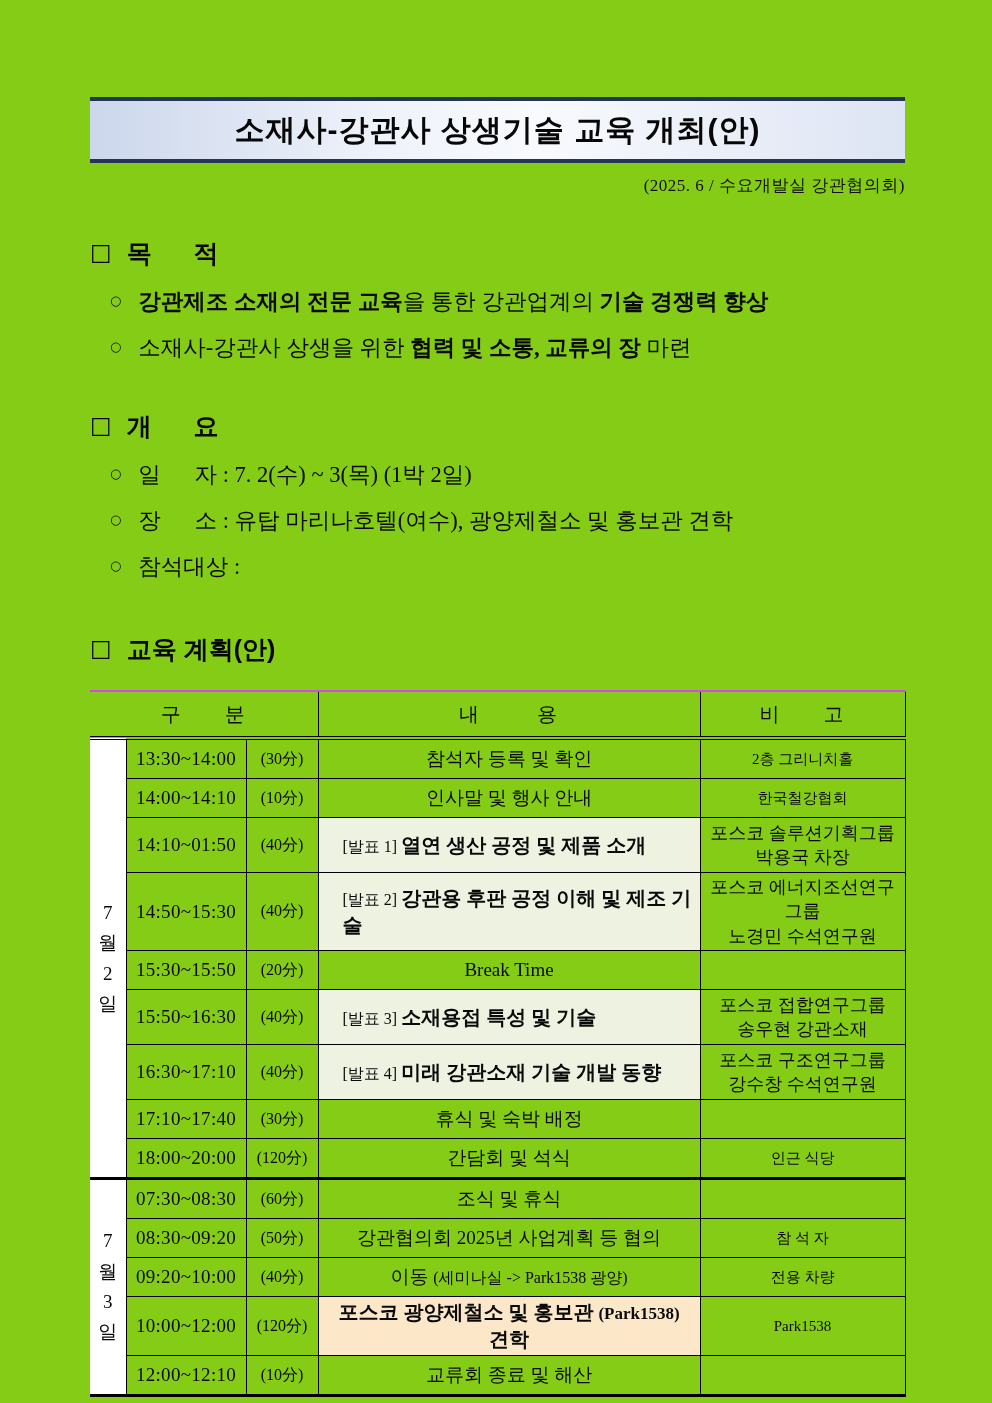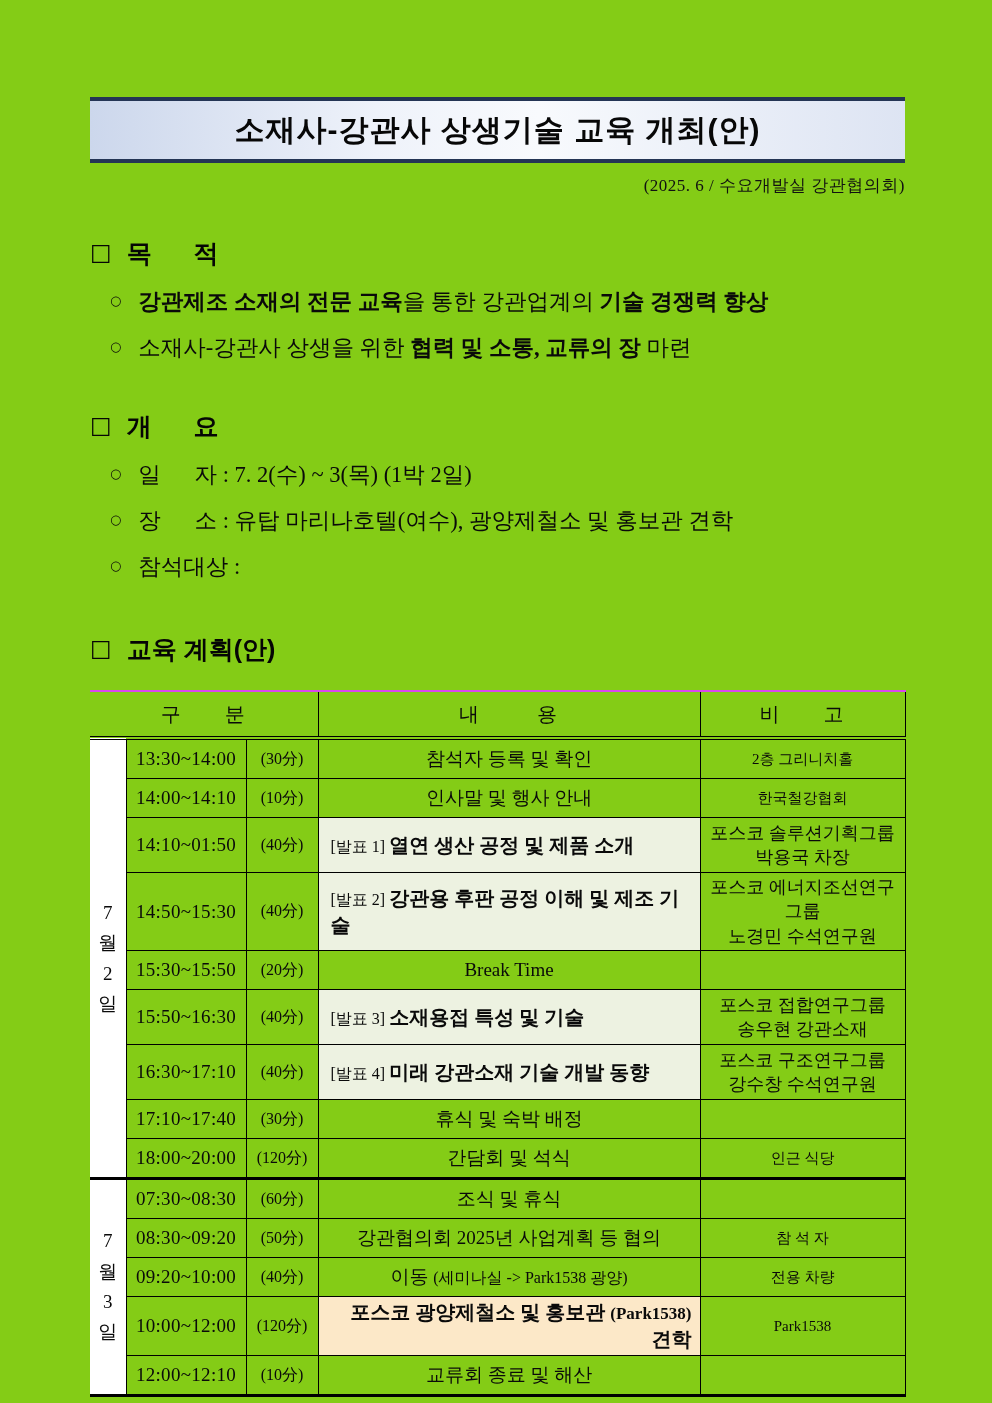--- a/index.html
+++ b/index.html
@@ -74,22 +74,22 @@
     font-size:19px; line-height:1.6; vertical-align:middle; background:#fff;
   }
   td.time-cell { height:38px; font-size:19px; letter-spacing:0.3px; }
   tr.tall td.time-cell { height:54px; }
   tr.mid td.time-cell { height:44px; }
   td.dur-cell { font-size:16px; }
   td.content-cell { font-size:19px; padding:2px 8px; }
   td.content-cell .b { font-weight:bold; font-size:20px; }
   td.content-cell .small { font-size:16px; }
   td.content-cell .small.b { font-size:17px; }
-  td.content-cell.hl-green { background:#edf2e1; text-align:left; padding-left:12px; }
-  td.content-cell.hl-orange { background:#fce8c8;text-align:right; }
+  td.content-cell.hl-green { background:#edf2e1; text-align:left; padding-left:24px; }
+  td.content-cell.hl-orange { background:#fce8c8; }
   td.remark-cell { font-size:15px; padding:2px 4px; line-height:1.4; }
   td.remark-cell.two-line { font-size:18px; line-height:1.35;text-align:center; }
   tr.group-start td { border-top:3px solid #000; }
 </style>
 </head>
 <body>
 
 <div class="page">
   <div class="content">
 

